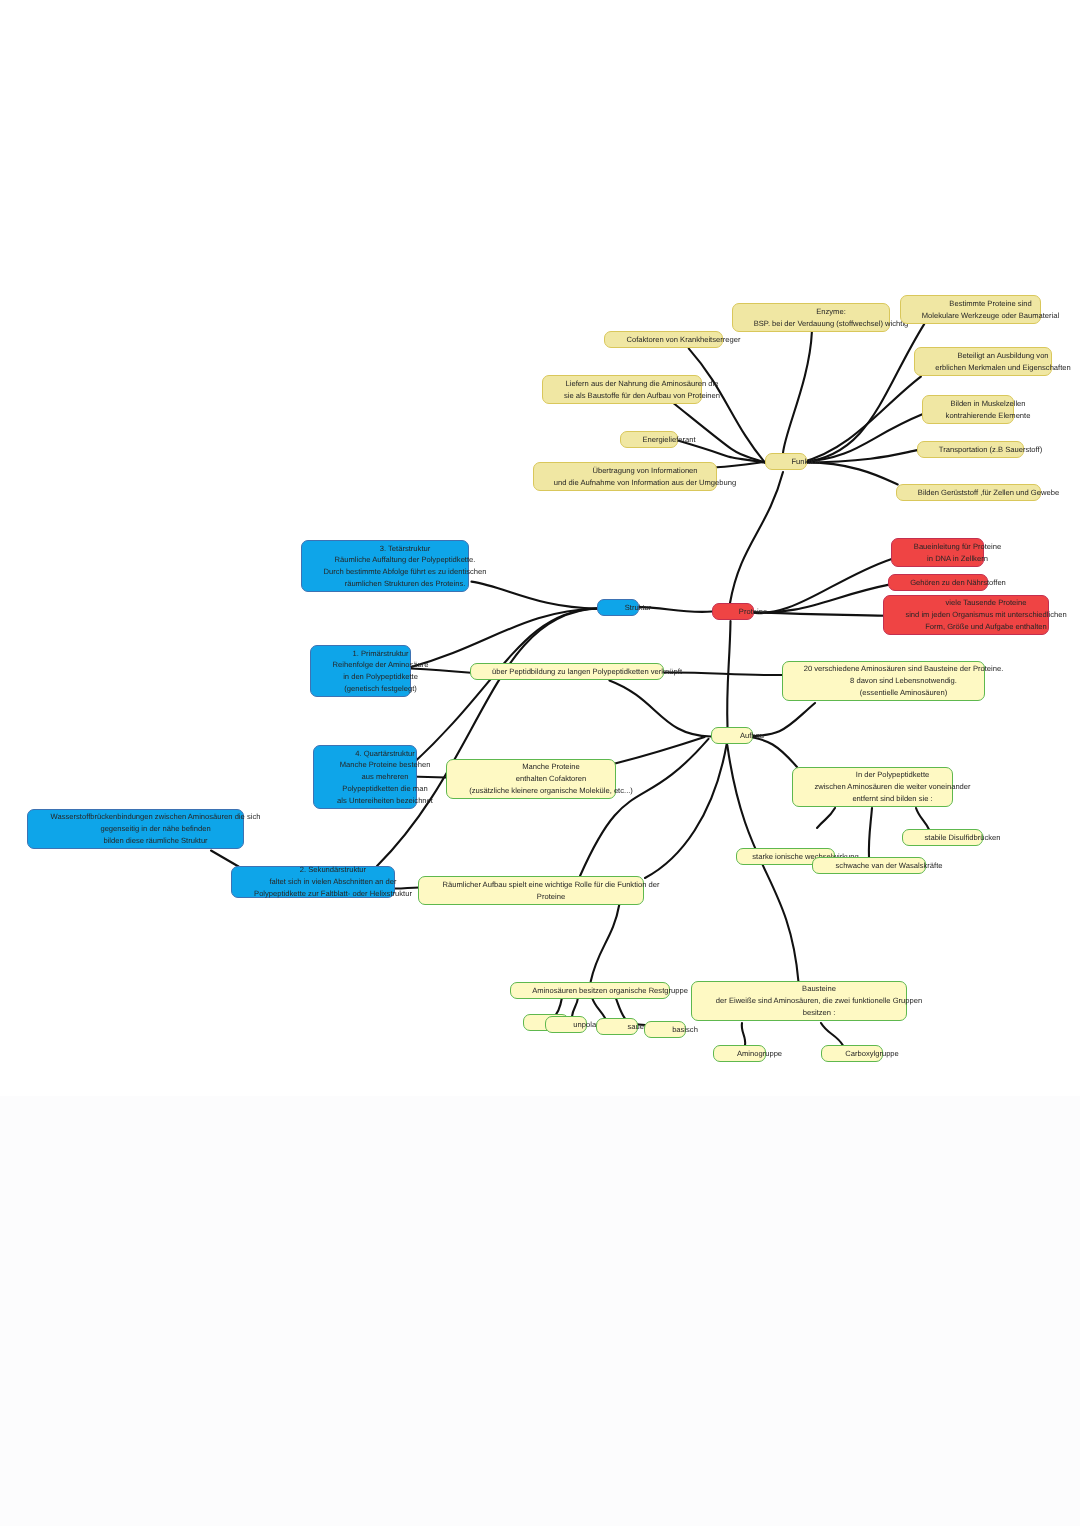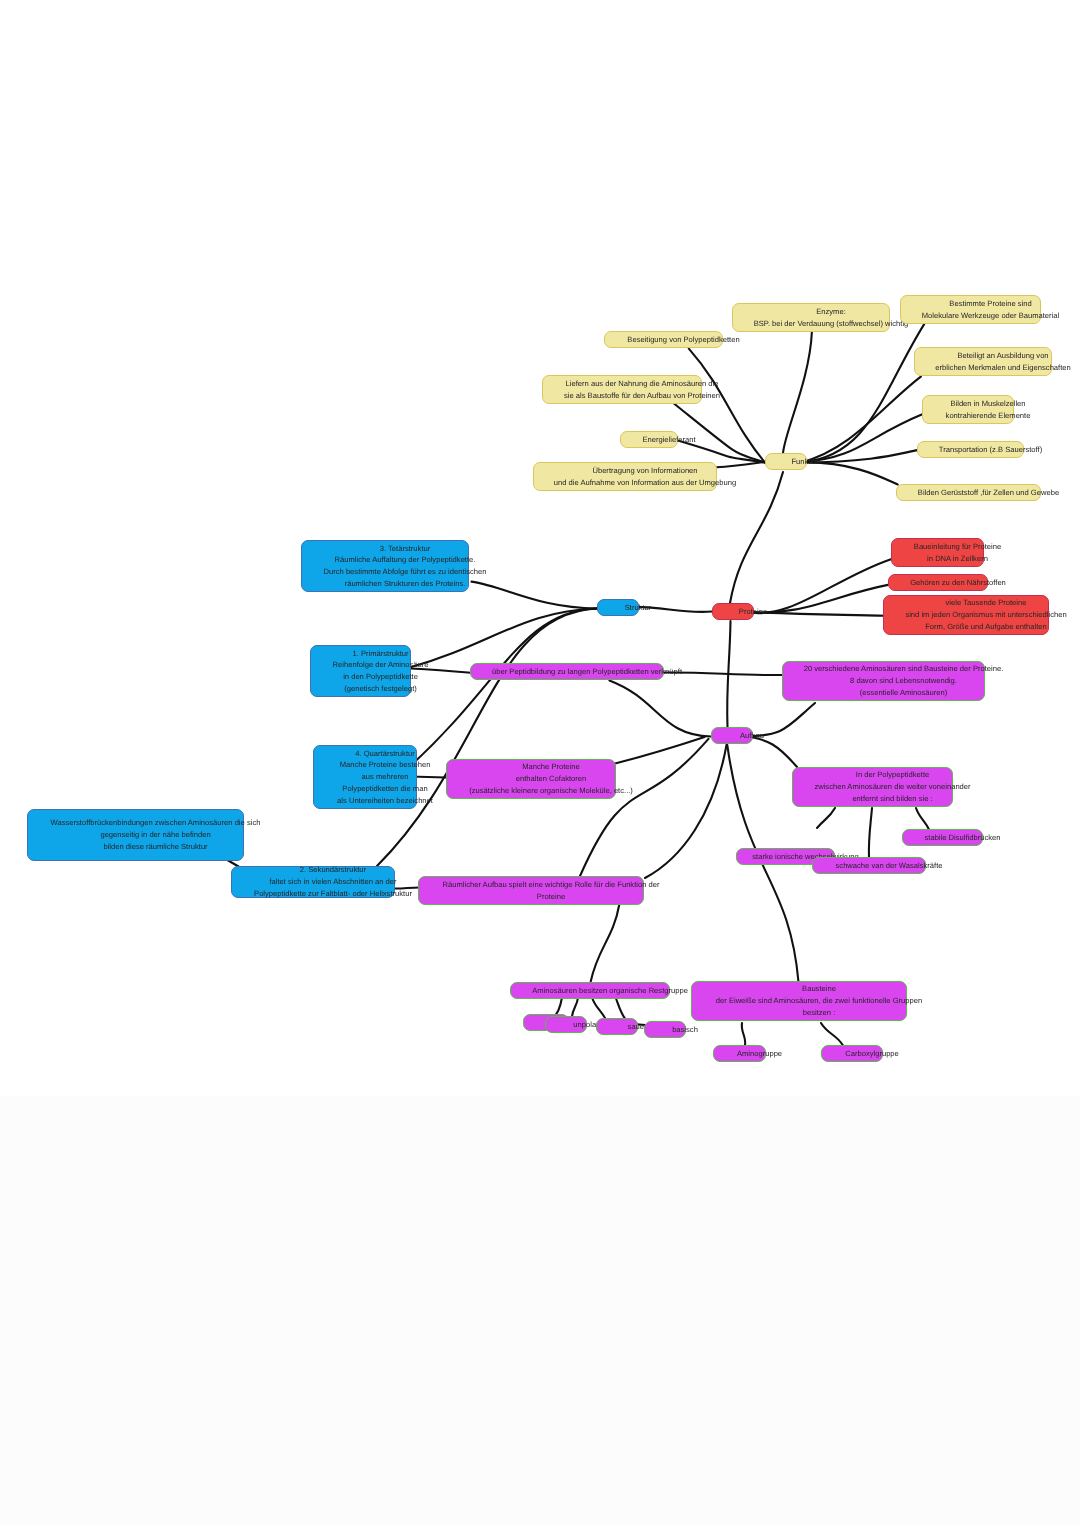--- a/index.html
+++ b/index.html
@@ -8,21 +8,21 @@
        font-family:"Liberation Sans",sans-serif;
        -webkit-font-smoothing:antialiased;text-rendering:geometricPrecision;}
   #canvas{position:relative;width:1080px;height:1526px;background:#ffffff;}
   #sheet{position:absolute;left:0;top:1096px;width:1080px;height:430px;background:#fcfcfd;}
   svg#edge-layer{position:absolute;left:0;top:0;width:1080px;height:1526px;overflow:visible;}
   #node-layer{position:absolute;left:0;top:0;width:1080px;height:1526px;}
   .node{position:absolute;box-sizing:border-box;display:flex;align-items:center;justify-content:center;
         text-align:center;border-radius:7px;border-width:1.5px;border-style:solid;
         font-size:7.6px;line-height:11.7px;color:#262626;white-space:pre;padding-left:40px;}
   .c-yellow{background:#f0e7a3;border-color:#d9c75b;}
-  .c-green {background:#d946ef;border-color:#5eb84e;}
+  .c-green {background:#fef9c3;border-color:#5eb84e;}
   .c-blue  {background:#0ea5e9;border-color:#3d72b3;}
   .c-pink  {background:#ef4444;border-color:#c42f4f;}
   .edge{fill:none;stroke:#111111;stroke-width:2.1;stroke-linecap:round;}
 </style>
 </head>
 <body>
 
 <div id="canvas">
 
   <div id="sheet"></div>
@@ -74,21 +74,21 @@
 
   <div id="node-layer">
   <div class="node c-pink" style="left:712px;top:603px;width:34px;height:17px">Proteine</div>
   <div class="node c-yellow" style="left:765px;top:453px;width:36px;height:17px">Funktion</div>
   <div class="node c-blue" style="left:597px;top:599px;width:33px;height:17px">Struktur</div>
   <div class="node c-green" style="left:711px;top:727px;width:32px;height:17px">Aufbau</div>
   <div class="node c-yellow" style="left:732px;top:303px;width:158px;height:29px">Enzyme:
 BSP. bei der Verdauung (stoffwechsel) wichtig</div>
   <div class="node c-yellow" style="left:900px;top:295px;width:141px;height:29px">Bestimmte Proteine sind
 Molekulare Werkzeuge oder Baumaterial</div>
-  <div class="node c-yellow" style="left:604px;top:331px;width:119px;height:17px">Beseitigung von Polypeptidketten</div>
+  <div class="node c-yellow" style="left:604px;top:331px;width:119px;height:17px">Cofaktoren von Krankheitserreger</div>
   <div class="node c-yellow" style="left:914px;top:347px;width:138px;height:29px">Beteiligt an Ausbildung von
 erblichen Merkmalen und Eigenschaften</div>
   <div class="node c-yellow" style="left:542px;top:375px;width:160px;height:29px">Liefern aus der Nahrung die Aminosäuren die
 sie als Baustoffe für den Aufbau von Proteinen</div>
   <div class="node c-yellow" style="left:922px;top:395px;width:92px;height:29px">Bilden in Muskelzellen
 kontrahierende Elemente</div>
   <div class="node c-yellow" style="left:620px;top:431px;width:58px;height:17px">Energielieferant</div>
   <div class="node c-yellow" style="left:917px;top:441px;width:107px;height:17px">Transportation (z.B Sauerstoff)</div>
   <div class="node c-yellow" style="left:533px;top:462px;width:184px;height:29px">Übertragung von Informationen
 und die Aufnahme von Information aus der Umgebung</div>
@@ -99,21 +99,21 @@
 räumlichen Strukturen des Proteins.</div>
   <div class="node c-blue" style="left:310px;top:645px;width:101px;height:52px">1. Primärstruktur
 Reihenfolge der Aminosäure
 in den Polypeptidkette
 (genetisch festgelegt)</div>
   <div class="node c-blue" style="left:313px;top:745px;width:104px;height:64px">4. Quartärstruktur
 Manche Proteine bestehen
 aus mehreren
 Polypeptidketten die man
 als Untereiheiten bezeichnet</div>
-  <div class="node c-blue" style="left:27px;top:809px;width:217px;height:52px">Wasserstoffbrückenbindungen zwischen Aminosäuren die sich
+  <div class="node c-blue" style="left:27px;top:809px;width:217px;height:40px">Wasserstoffbrückenbindungen zwischen Aminosäuren die sich
 gegenseitig in der nähe befinden
 bilden diese räumliche Struktur</div>
   <div class="node c-blue" style="left:231px;top:866px;width:164px;height:32px">2. Sekundärstruktur
 faltet sich in vielen Abschnitten an der
 Polypeptidkette zur Faltblatt- oder Helixstruktur</div>
   <div class="node c-pink" style="left:891px;top:538px;width:93px;height:29px">Baueinleitung für Proteine
 in DNA in Zellkern</div>
   <div class="node c-pink" style="left:888px;top:574px;width:100px;height:17px">Gehören zu den Nährstoffen</div>
   <div class="node c-pink" style="left:883px;top:595px;width:166px;height:40px">viele Tausende Proteine
 sind im jeden Organismus mit unterschiedlichen

